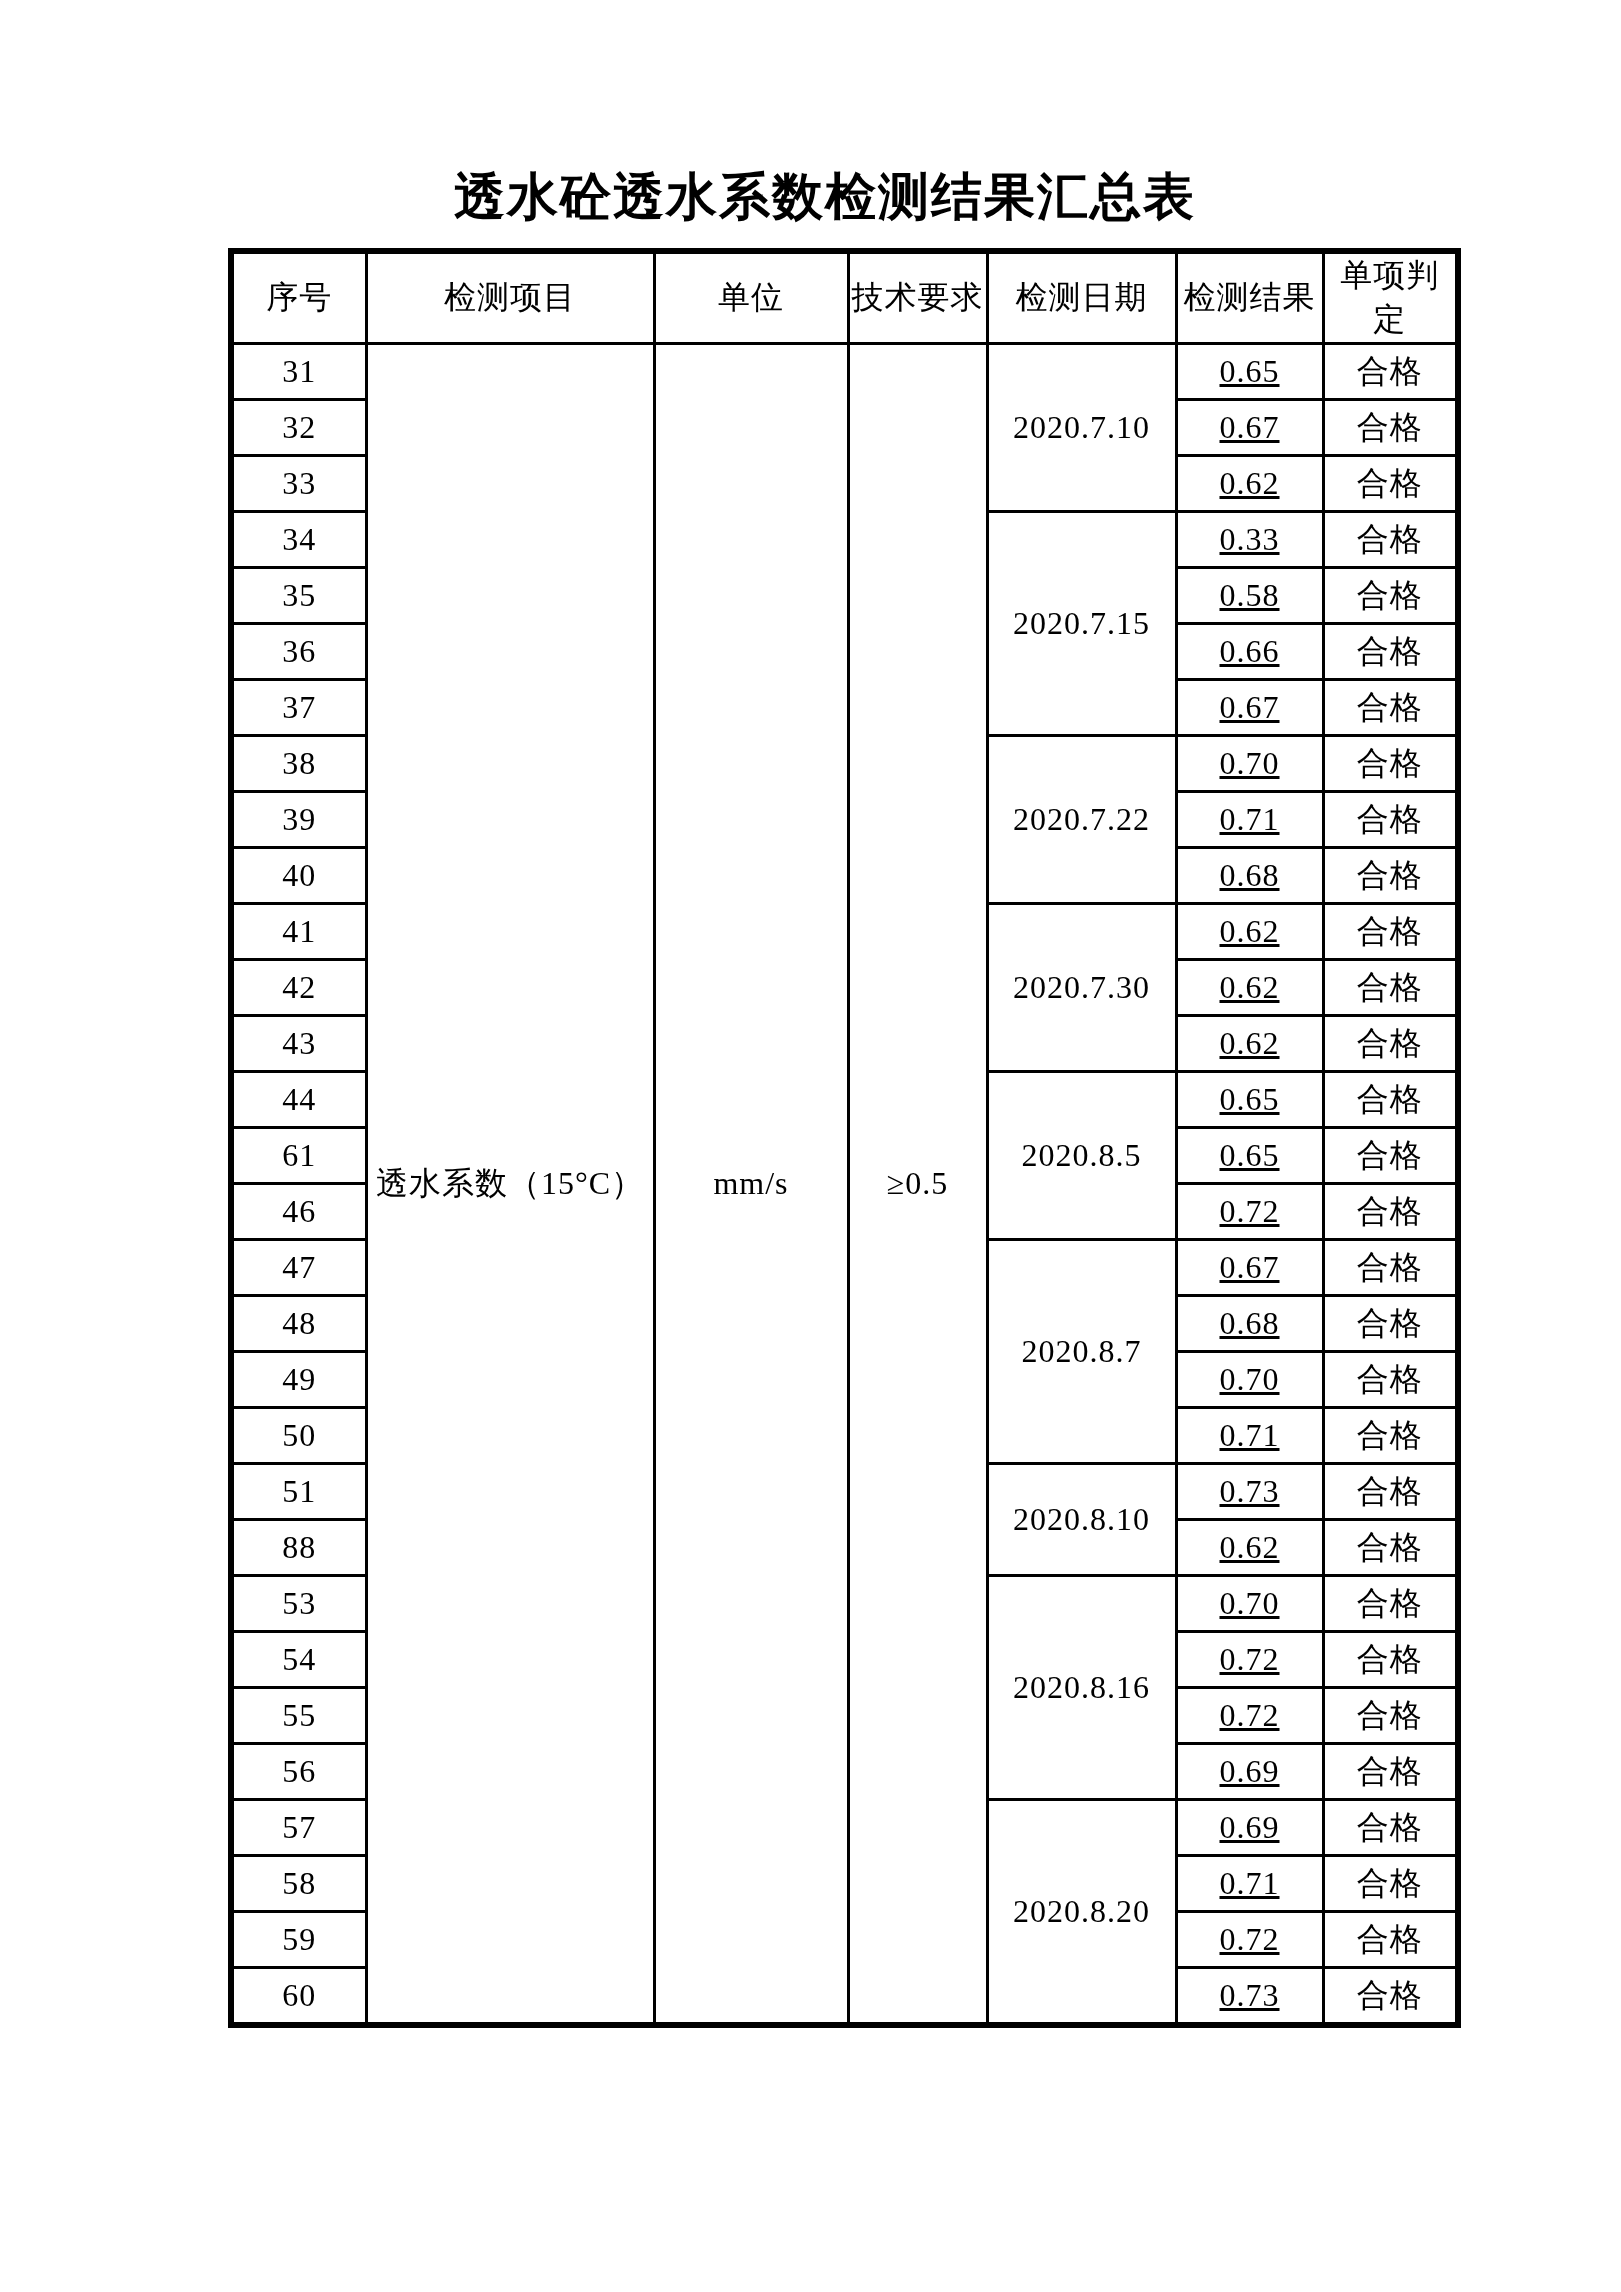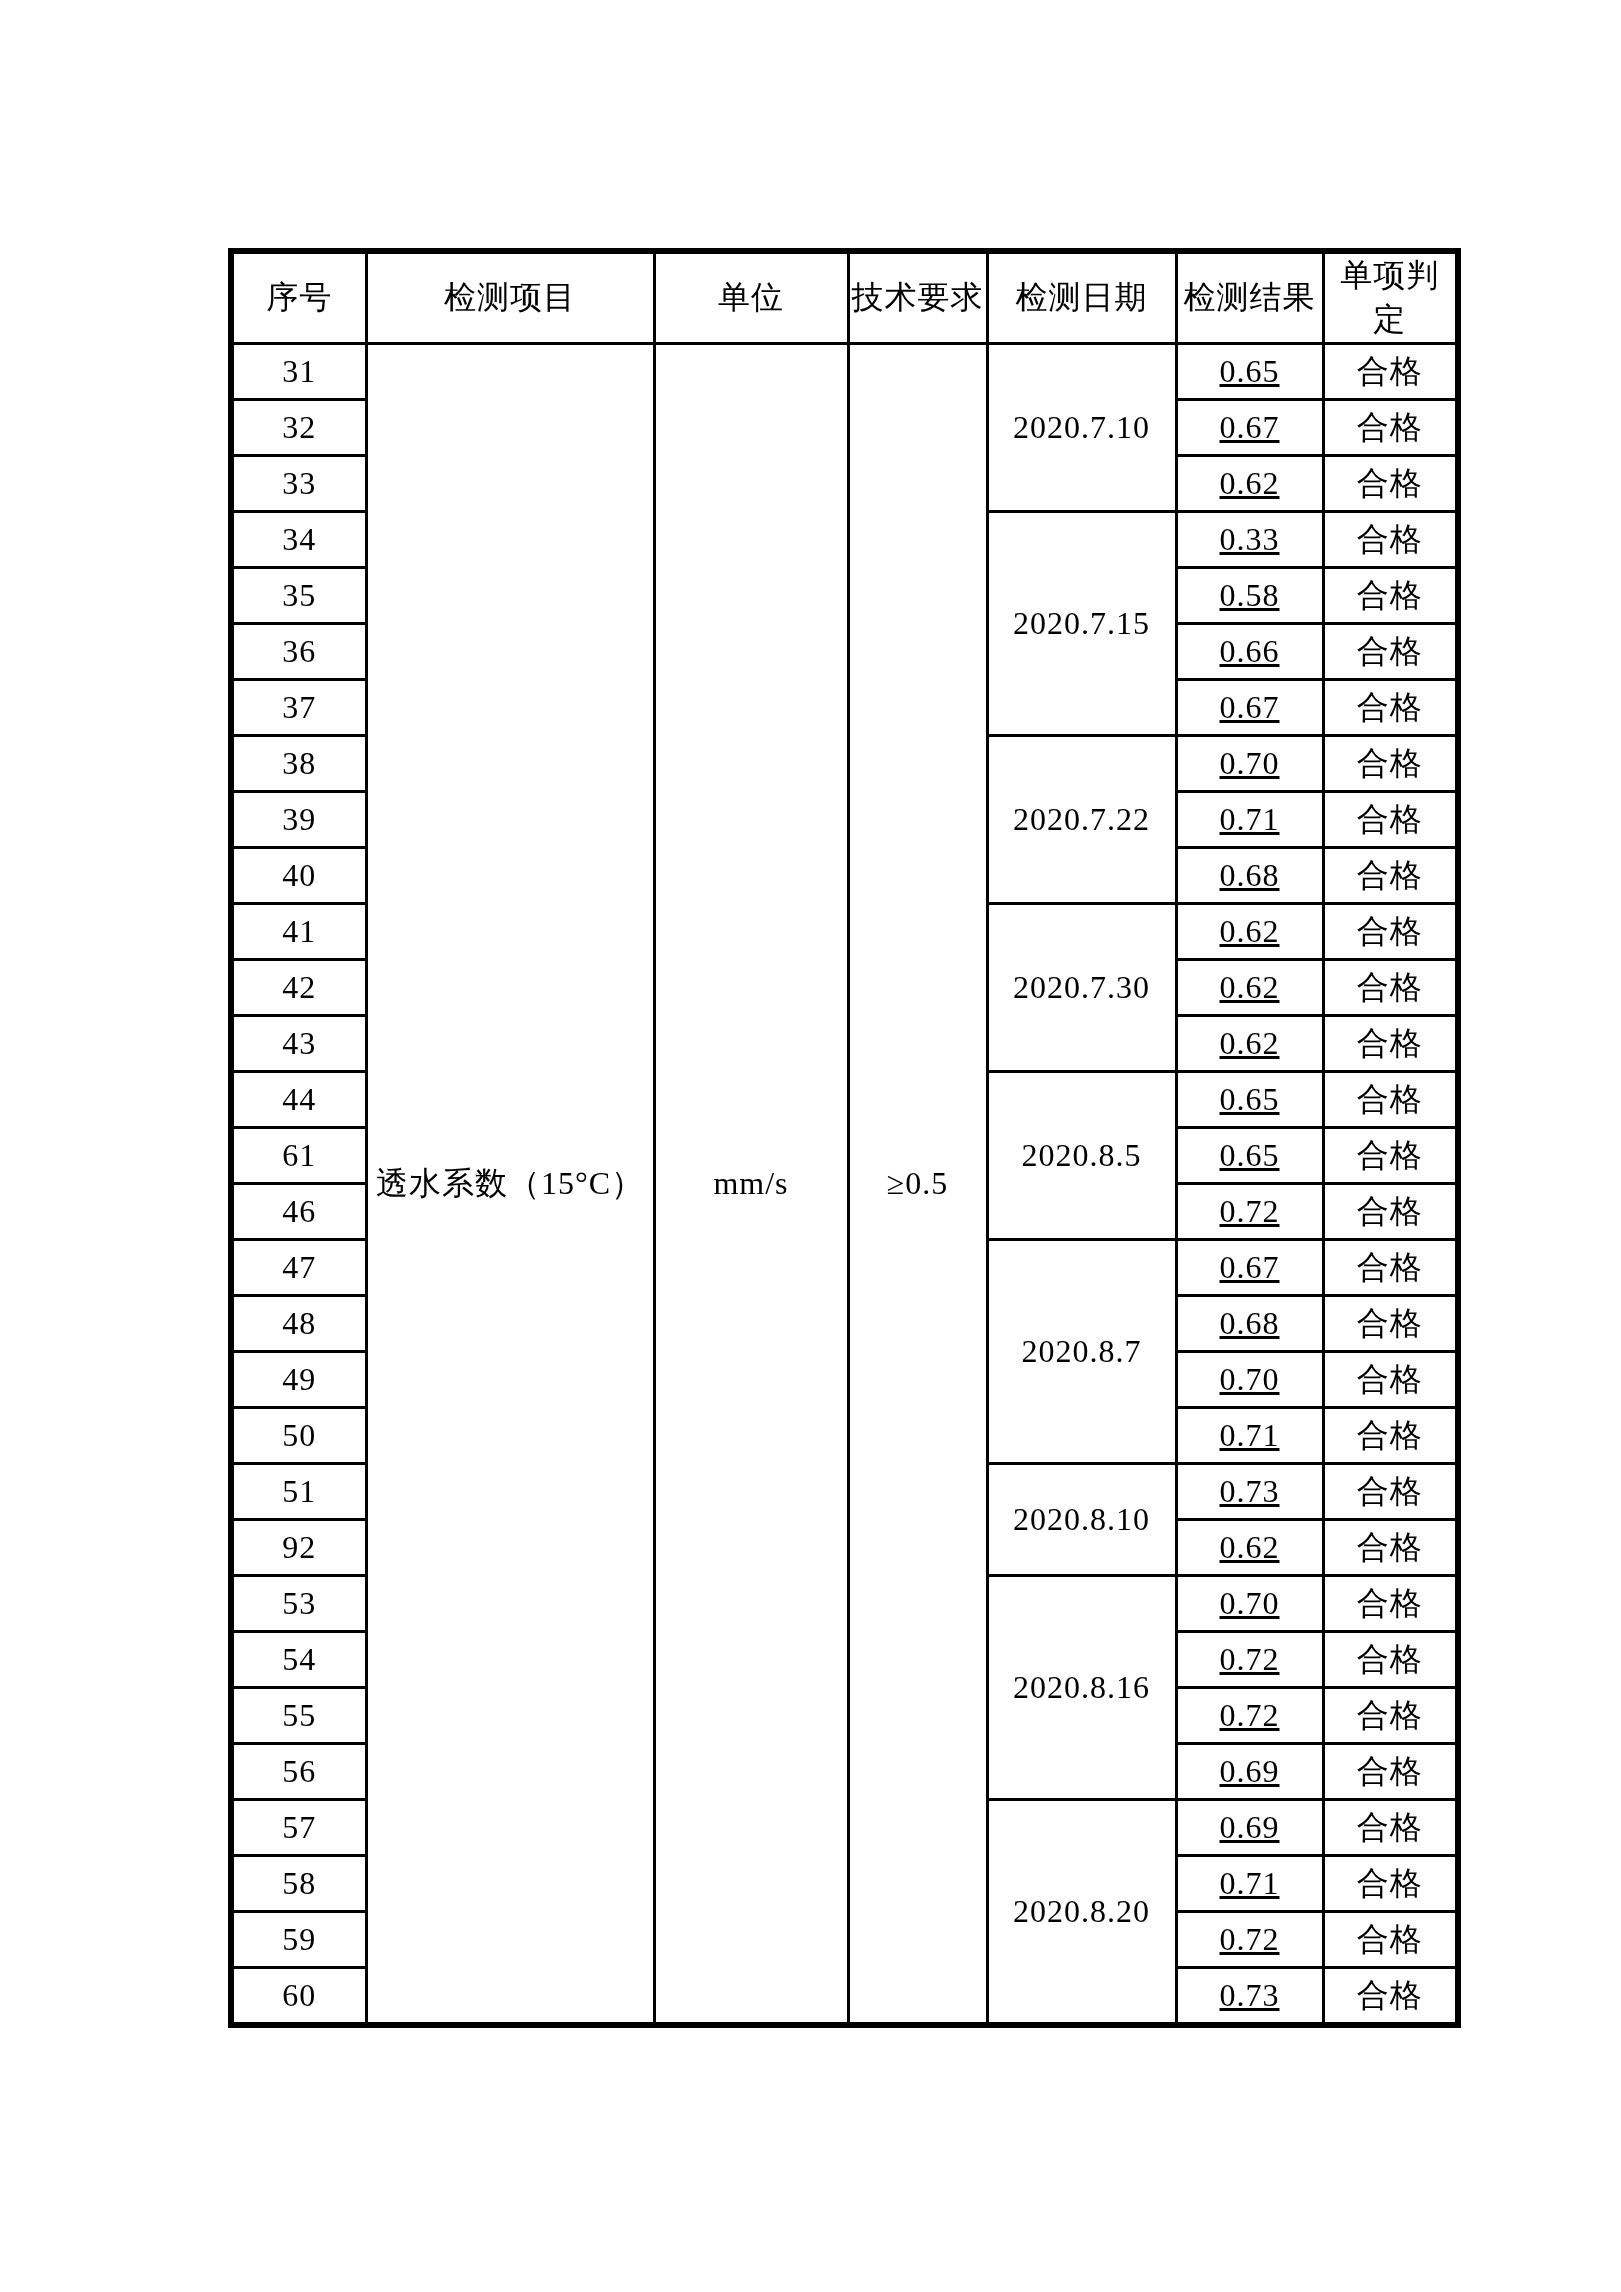--- a/index.html
+++ b/index.html
@@ -57,20 +57,21 @@
   .c-item { font-size: 30px; white-space: nowrap; }
   .c-unit, .c-req { white-space: nowrap; }
   .c-date { white-space: nowrap; letter-spacing: 2px; }
   .c-result { letter-spacing: 2px; text-decoration: underline; }
 </style>
 </head>
 <body>
 
 <div class="page">
 
+  <div class="doc-title">透水砼透水系数检测结果汇总表</div>
 
   <table class="summary-table">
     <colgroup>
       <col style="width:135px">
       <col style="width:288px">
       <col style="width:194px">
       <col style="width:139px">
       <col style="width:189px">
       <col style="width:147px">
       <col style="width:135px">
@@ -197,21 +198,21 @@
           <td class="c-result">0.71</td>
           <td class="c-judge">合格</td>
         </tr>
         <tr>
           <td class="c-serial">51</td>
           <td class="c-date" rowspan="2">2020.8.10</td>
           <td class="c-result">0.73</td>
           <td class="c-judge">合格</td>
         </tr>
         <tr>
-          <td class="c-serial">92</td>
+          <td class="c-serial">88</td>
           <td class="c-result">0.62</td>
           <td class="c-judge">合格</td>
         </tr>
         <tr>
           <td class="c-serial">53</td>
           <td class="c-date" rowspan="4">2020.8.16</td>
           <td class="c-result">0.70</td>
           <td class="c-judge">合格</td>
         </tr>
         <tr>

